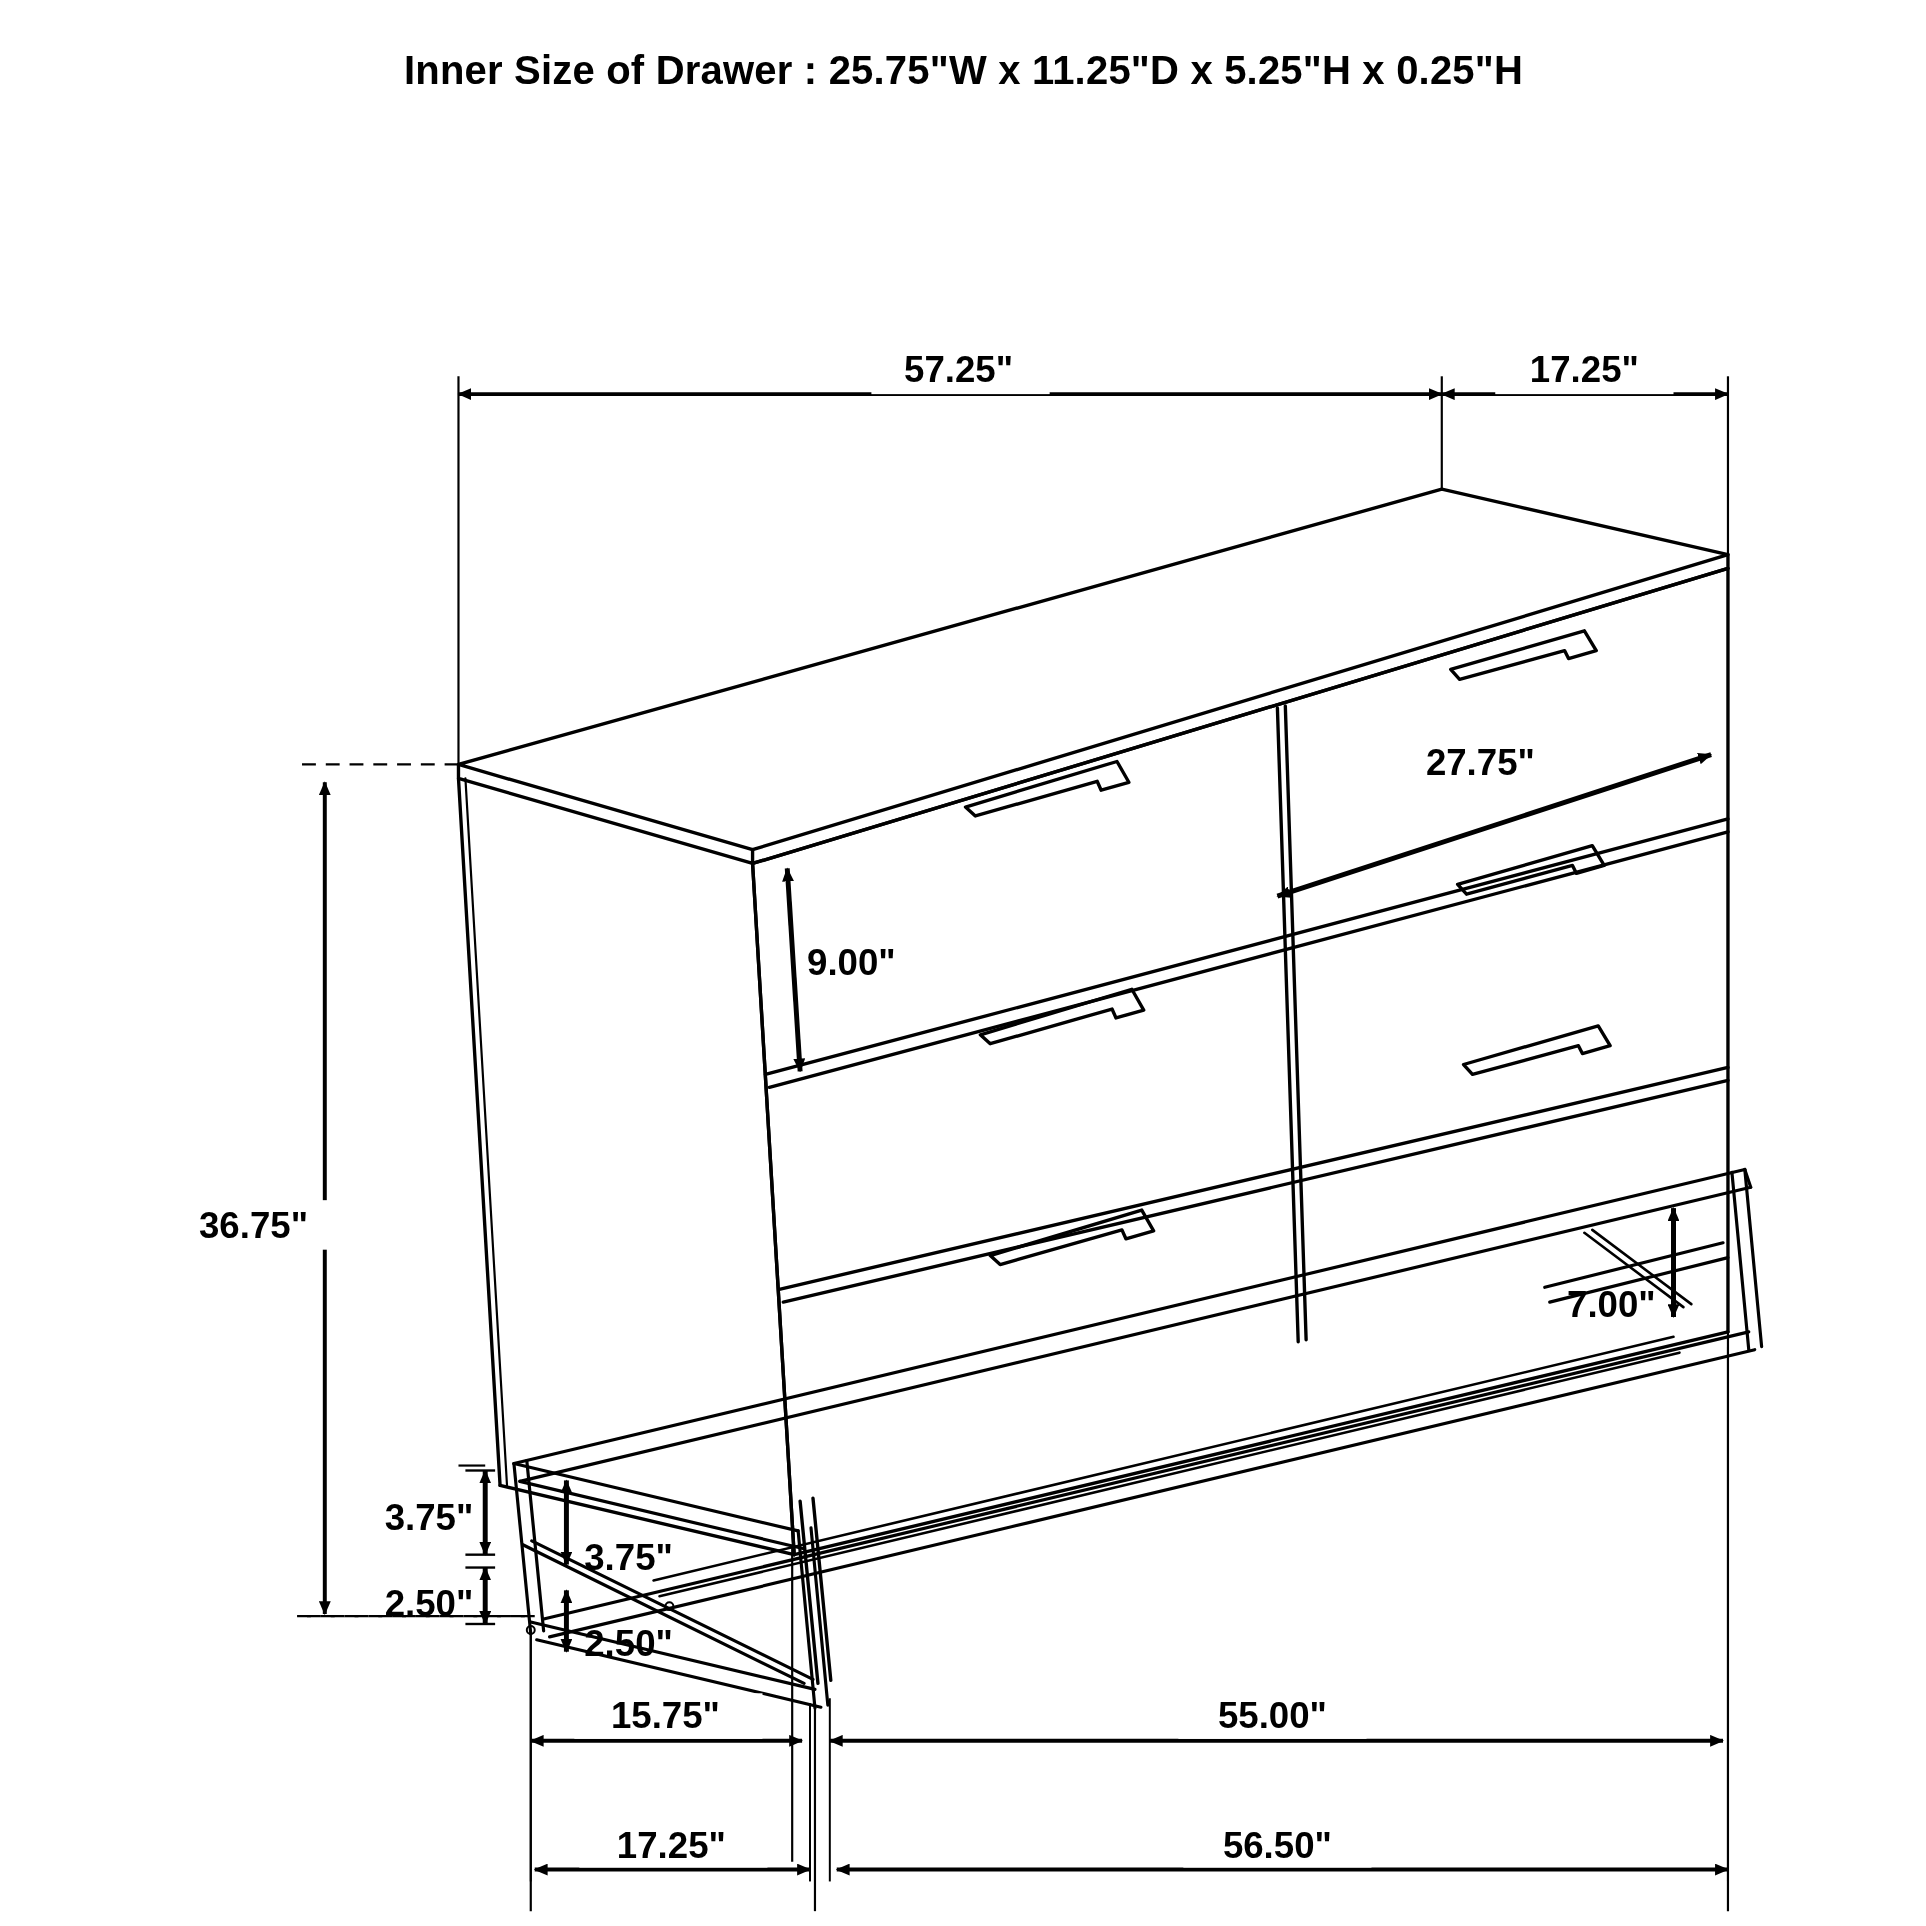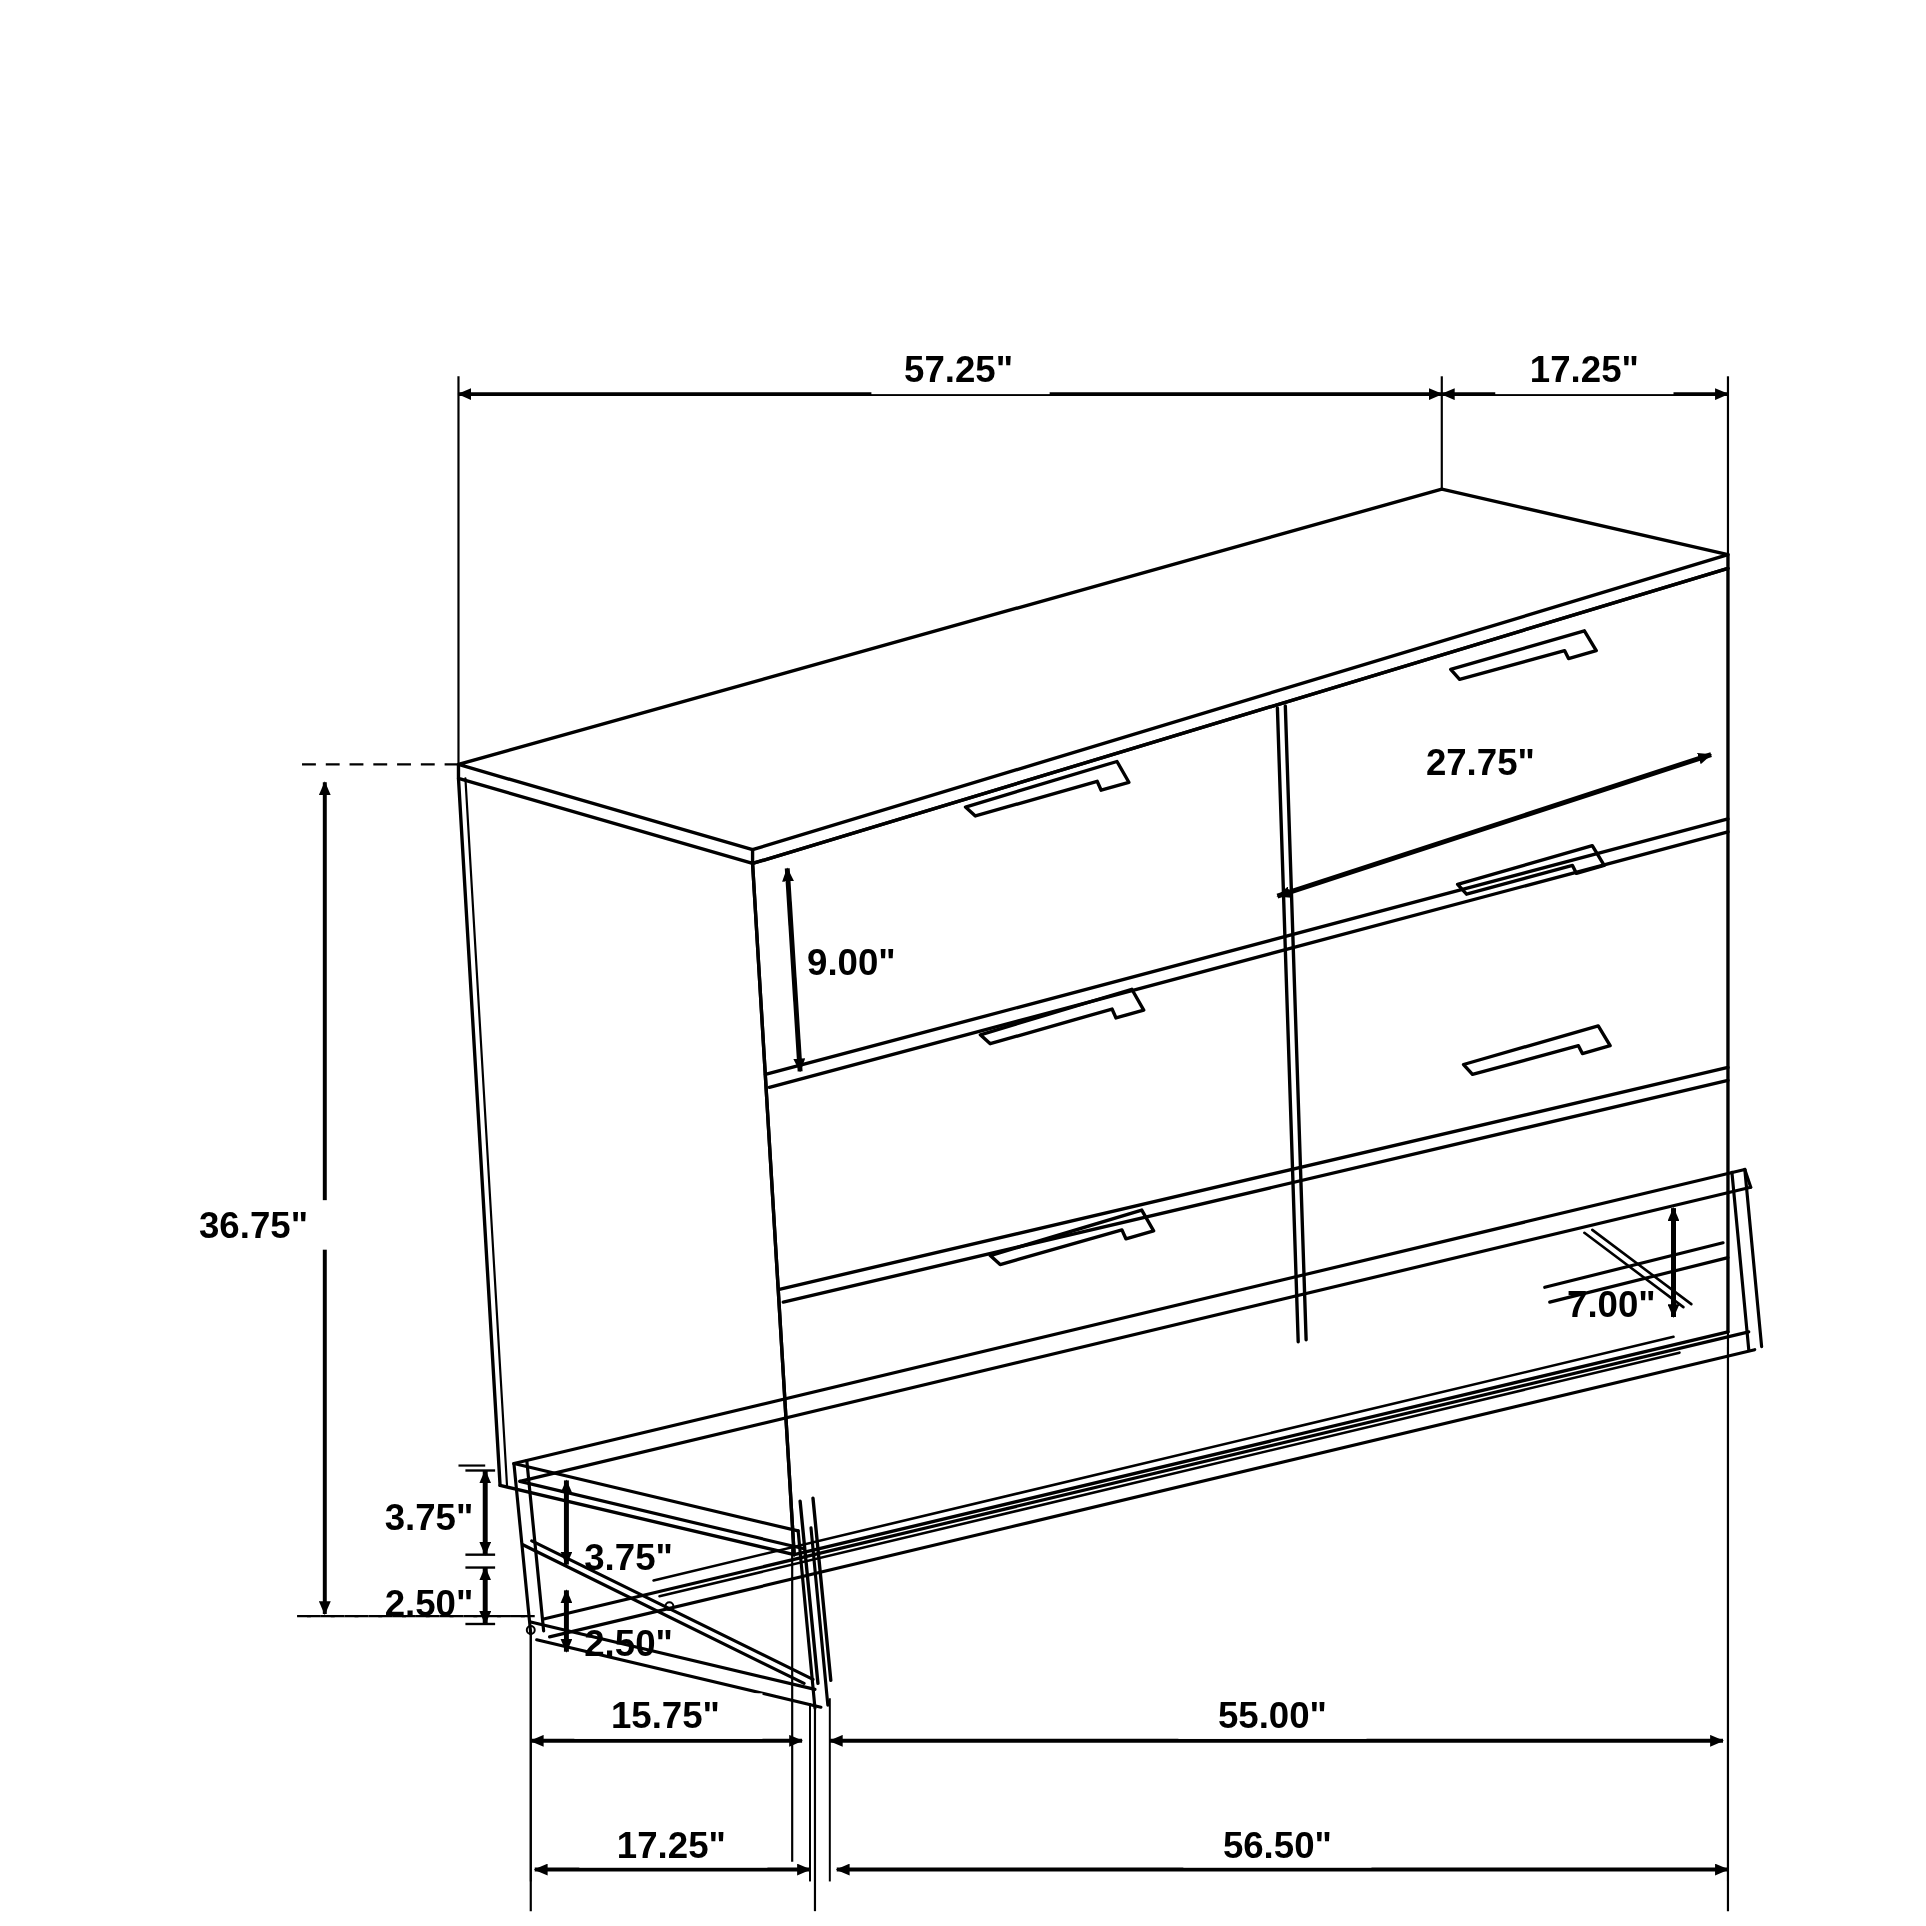--- a/index.html
+++ b/index.html
@@ -43,20 +43,21 @@
     font-size: 37px;
     font-weight: bold;
     fill: #000;
   }
 </style>
 </head>
 <body>
 
 <div id="stage">
 
+  <div id="title">Inner Size of Drawer : 25.75"W x 11.25"D x 5.25"H x 0.25"H</div>
 
   <svg id="drawing" viewBox="0 0 1946 1946">
     <defs>
       <marker id="arrHead" markerWidth="14" markerHeight="12" refX="13" refY="6" orient="auto" markerUnits="userSpaceOnUse">
         <path d="M0,0 L14,6 L0,12 z" fill="#000"></path>
       </marker>
       <marker id="arrTail" markerWidth="14" markerHeight="12" refX="1" refY="6" orient="auto" markerUnits="userSpaceOnUse">
         <path d="M14,0 L0,6 L14,12 z" fill="#000"></path>
       </marker>
     </defs>

